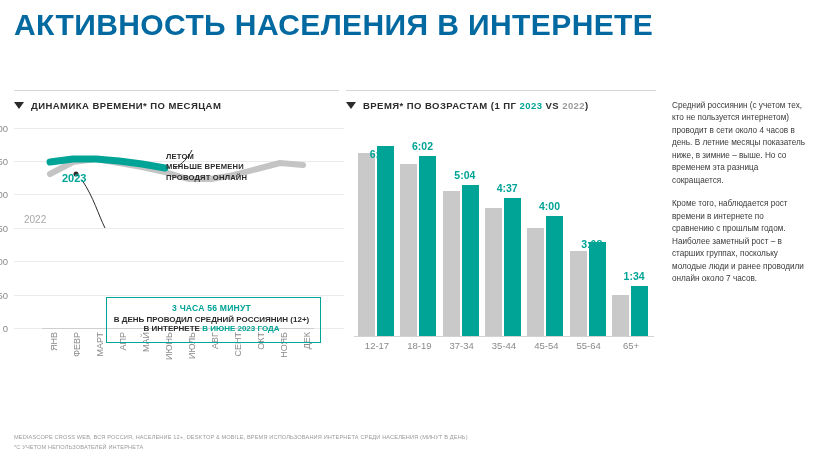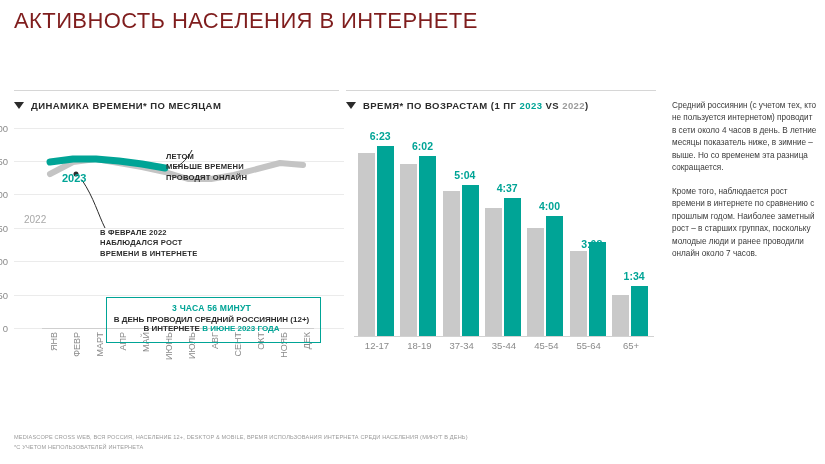--- a/index.html
+++ b/index.html
@@ -8,24 +8,24 @@
     width: 825px; height: 464px;
     background: #ffffff;
     font-family: "Liberation Sans", sans-serif;
     color: #1a1a1a;
     overflow: hidden;
     position: relative;
   }
   #page-title {
     position: absolute;
     left: 14px; top: 8px;
-    font-size: 22px;
+    font-size: 30px;
     letter-spacing: 0.4px;
-    font-weight: 400;
-    color: #7f1d1d;
+    font-weight: 700;
+    color: #0369a1;
   }
 
   
   .panel-head {
     display: flex;
     align-items: center;
     gap: 7px;
     font-size: 9.5px;
     font-weight: bold;
     letter-spacing: 0.45px;
@@ -150,21 +150,21 @@
 
   
   #right-panel {
     position: absolute;
     left: 672px; top: 100px;
     width: 146px;
     font-size: 8.2px;
     line-height: 1.52;
     color: #3a3a3a;
   }
-  #right-panel p { margin: 0 0 11px 0; }
+  #right-panel p { margin: 0 13px 11px 0; }
 
   
   #footnote {
     position: absolute;
     left: 14px; bottom: 12px;
     font-size: 5.6px;
     letter-spacing: .15px;
     line-height: 1.7;
     color: #9b9b9b;
   }
@@ -231,44 +231,41 @@
     <div class="x-tick" style="left:242px;">ОКТ</div>
     <div class="x-tick" style="left:265px;">НОЯБ</div>
     <div class="x-tick" style="left:288px;">ДЕК</div>
 
     <div id="label-2023">2023</div>
     <div id="label-2022">2022</div>
 
     <div class="anno" id="anno-summer">
       ЛЕТОМ<br>МЕНЬШЕ ВРЕМЕНИ<br>ПРОВОДЯТ ОНЛАЙН
     </div>
-    <div class="anno" id="anno-feb">
-      В ФЕВРАЛЕ 2022<br>НАБЛЮДАЛСЯ РОСТ<br>ВРЕМЕНИ В ИНТЕРНЕТЕ
-    </div>
 
     <div id="callout">
       <div class="big">3 ЧАСА 56 МИНУТ</div>
       <div class="l2">В ДЕНЬ ПРОВОДИЛ СРЕДНИЙ РОССИЯНИН (12+)</div>
       <div class="l3"><span>В ИНТЕРНЕТЕ </span><span class="accent">В ИЮНЕ 2023 ГОДА</span></div>
     </div>
   </div>
 </div>
 
 <div class="hrule" id="mid-rule"></div>
 <div id="mid-panel">
 
   <div class="panel-head" id="mid-head">
     <span class="tri"></span>
     <span><span>ВРЕМЯ* ПО ВОЗРАСТАМ (1 ПГ </span><span class="yr-2023">2023</span><span> VS </span><span class="yr-2022">2022</span><span>)</span></span>
   </div>
 
   <div id="bars">
 
     <div class="bar-group">
-      <div class="bar-val" style="bottom:194px;">6:23</div>
+      <div class="bar-val" style="bottom:176px;">6:23</div>
       <div class="bar g" style="height:183px;"></div>
       <div class="bar t" style="height:190px;"></div>
     </div>
 
     <div class="bar-group">
       <div class="bar-val" style="bottom:184px;">6:02</div>
       <div class="bar g" style="height:172px;"></div>
       <div class="bar t" style="height:180px;"></div>
     </div>
 

